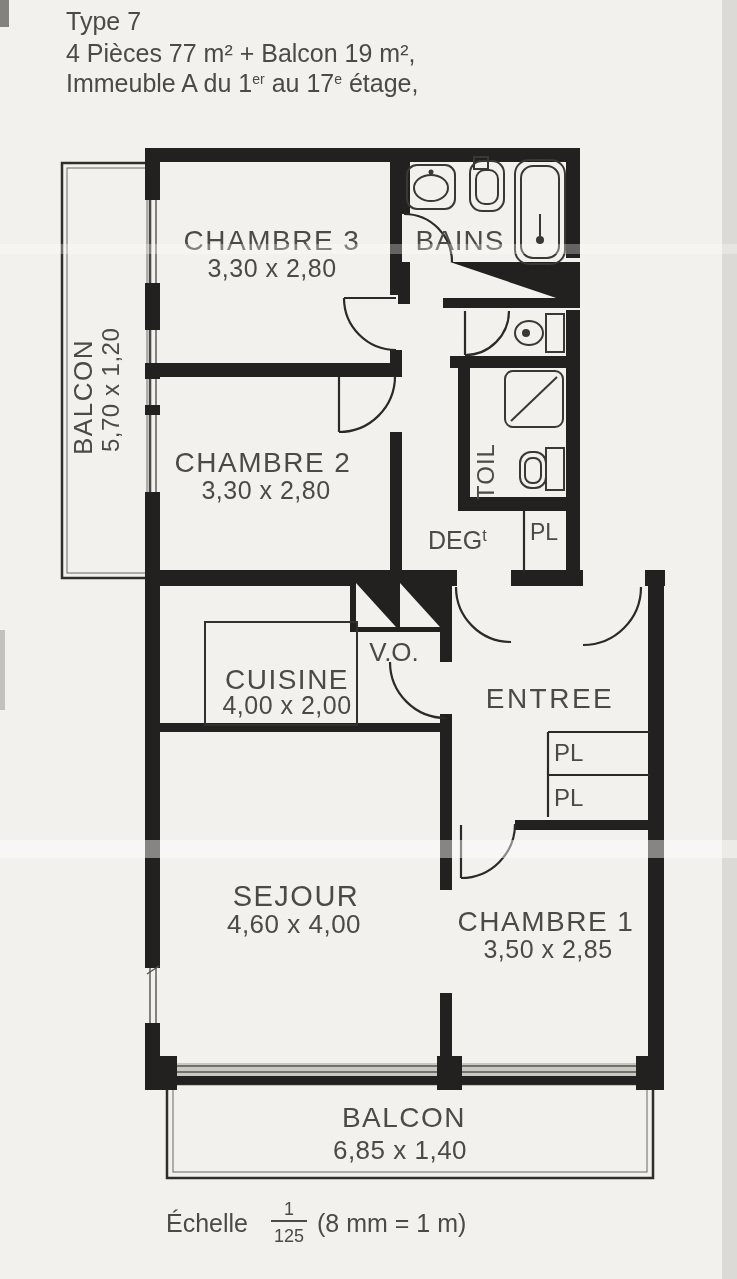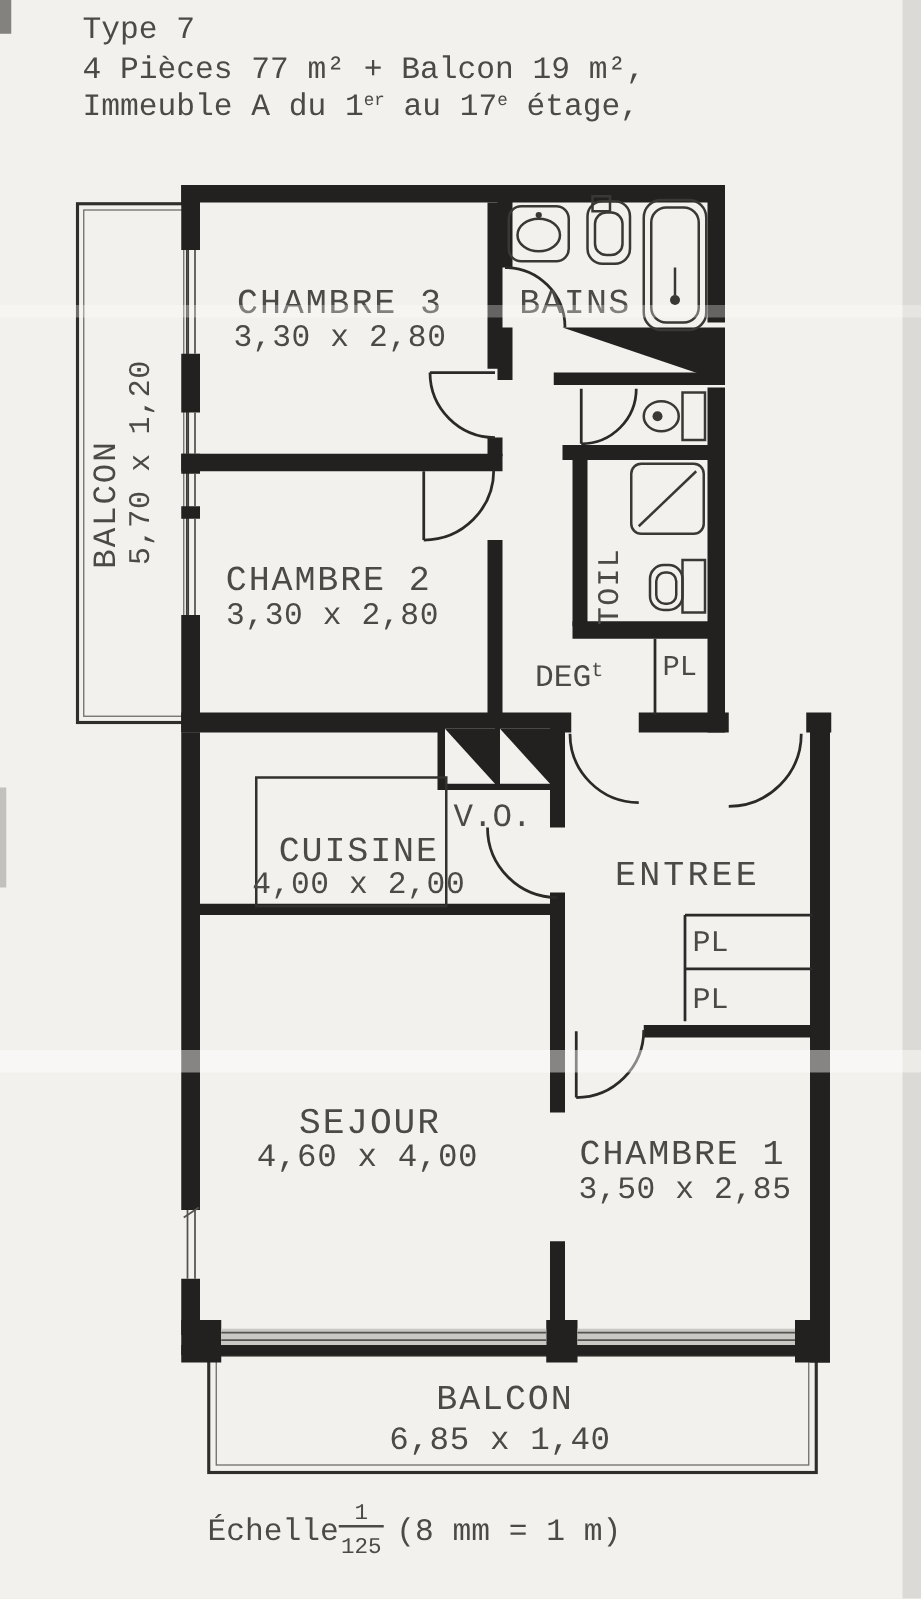--- a/index.html
+++ b/index.html
@@ -1,17 +1,17 @@
 <!DOCTYPE html>
 <html><head>
 <meta charset="utf-8">
 <style>
   html,body{margin:0;padding:0;background:#e9e8e4;}
   #stage{position:relative;width:737px;height:1279px;background:#f2f1ed;overflow:hidden;
-         font-family:Liberation Mono, monospace;}
+         font-family:Liberation Sans, sans-serif;}
   svg{position:absolute;left:0;top:0;}
   text{fill:#4b4a47;}
   .wall{fill:#232120;}
   .paper{fill:#f2f1ed;}
   .thin{stroke:#2b2a28;stroke-width:2.2;fill:none;}
   .hair{stroke:#33312e;stroke-width:2;fill:none;}
   .fix{stroke:#3a3835;stroke-width:2;fill:none;}
   .door{stroke:#2b2a28;stroke-width:2.2;fill:none;}
   .winline{stroke:#55534f;stroke-width:1.4;fill:none;}
   .rail{stroke:#2f2e2b;fill:none;}

